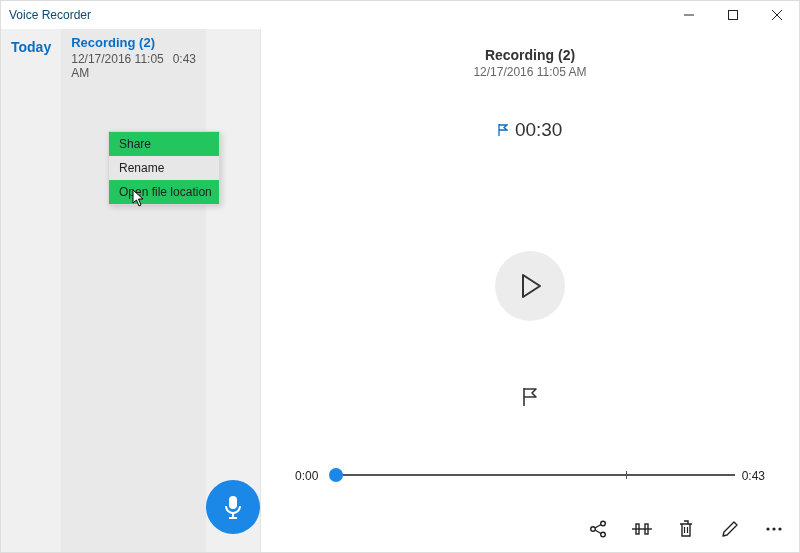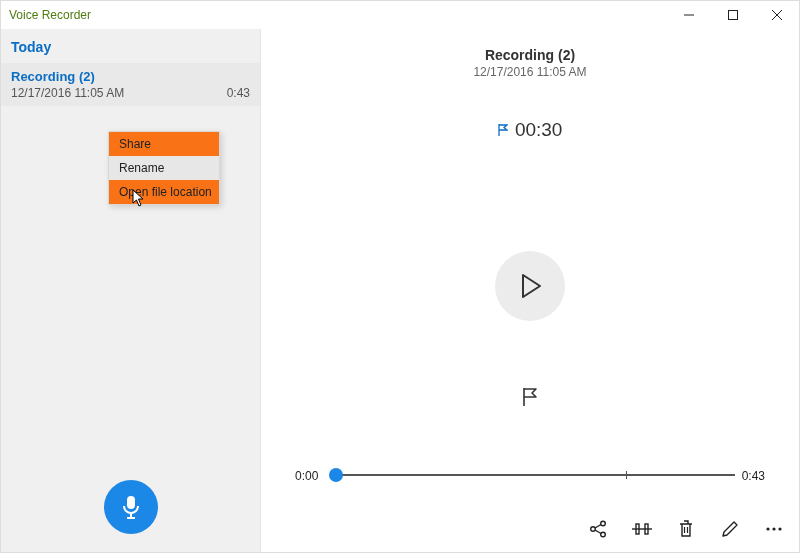--- a/index.html
+++ b/index.html
@@ -18,40 +18,39 @@
     width: 100%; height: 100%;
     border: 1px solid #ddd;
   }
   .titlebar {
     height: 28px;
     display: flex;
     align-items: center;
     padding-left: 8px;
     background: #fff;
     font-size: 12px;
-    color: #4d7c0f;
+    color: #0c4a6e;
   }
   .titlebar .spacer { flex: 1; }
   .winbtn {
     width: 44px; height: 28px;
     display: flex; align-items: center; justify-content: center;
     color: #222;
   }
   .content {
     flex: 1;
     display: flex;
     min-height: 0;
   }
   
   .sidebar {
     width: 260px;
     background: #f0f0f0;
     border-right: 1px solid #e4e4e4;
     display: flex;
-    flex-direction: column;
     position: relative;
   }
   .section-header {
     color: #0a6ec5;
     font-weight: 600;
     padding: 10px 10px 8px 10px;
     font-size: 14px;
   }
   .rec-item {
     padding: 6px 10px 6px 10px;
@@ -79,21 +78,21 @@
     width: 54px; height: 54px;
     border-radius: 50%;
     background: #1b87e6;
     display: flex; align-items: center; justify-content: center;
   }
   
   .context-menu {
     position: absolute;
     top: 102px; left: 107px;
     width: 112px;
-    background: #f97316;
+    background: #22c55e;
     border: 1px solid #d8d8d8;
     box-shadow: 2px 2px 6px rgba(0,0,0,.15);
     font-size: 12px;
   }
   .context-menu .mi {
     padding: 5px 10px;
     white-space: nowrap;
     cursor: default;
   }
   .context-menu .mi.hover {

